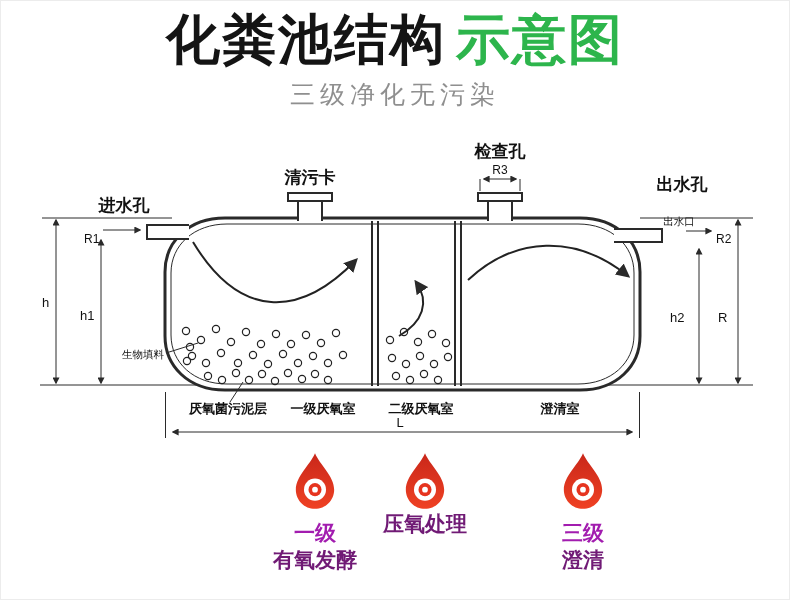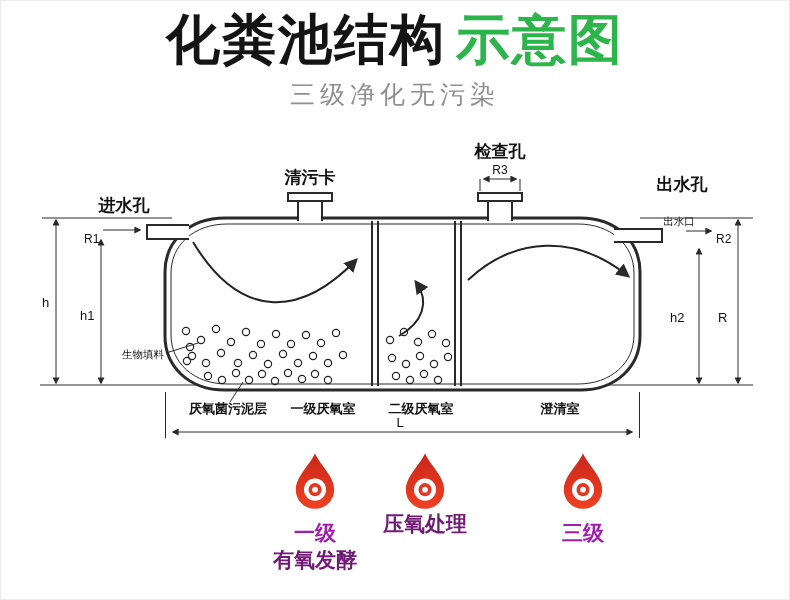--- a/index.html
+++ b/index.html
@@ -225,13 +225,14 @@
 </div>
 
 <div class="stage" style="left:508px">
   <svg class="drop" width="46" height="58" viewBox="0 0 48 60">
     <path d="M24 1 C29 13 44 25 44 39 C44 50 35 59 24 59 C13 59 4 50 4 39 C4 25 19 13 24 1 Z" fill="url(#dg)"></path>
     <circle cx="24" cy="39" r="11.5" fill="#ffffff"></circle>
     <circle cx="24" cy="39" r="6.8" fill="#e6341f"></circle>
     <circle cx="24" cy="39" r="3" fill="#ffffff"></circle>
   </svg>
   <div class="stage-name">三级</div>
+  <div class="stage-desc">澄清</div>
 </div>
 
 </body></html>

